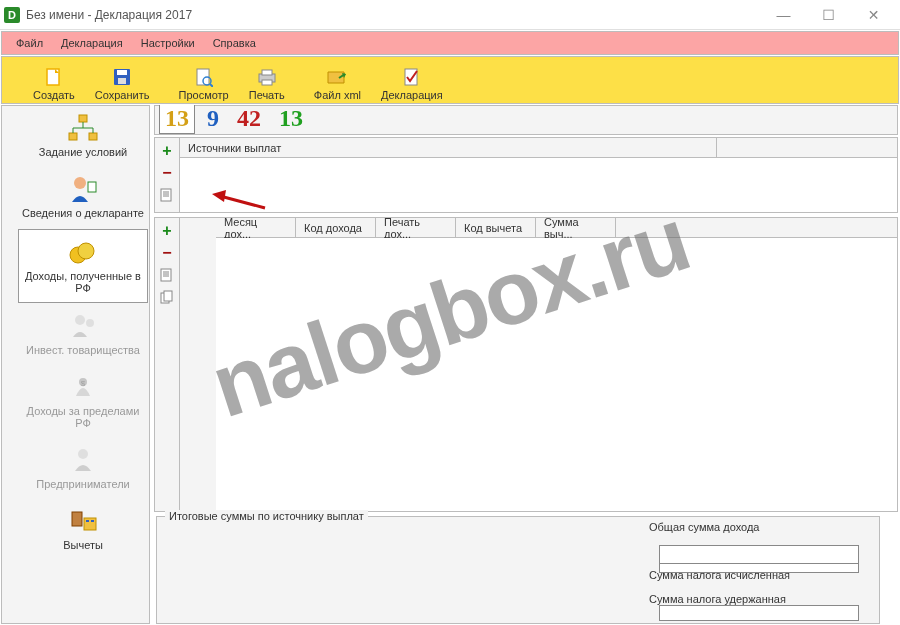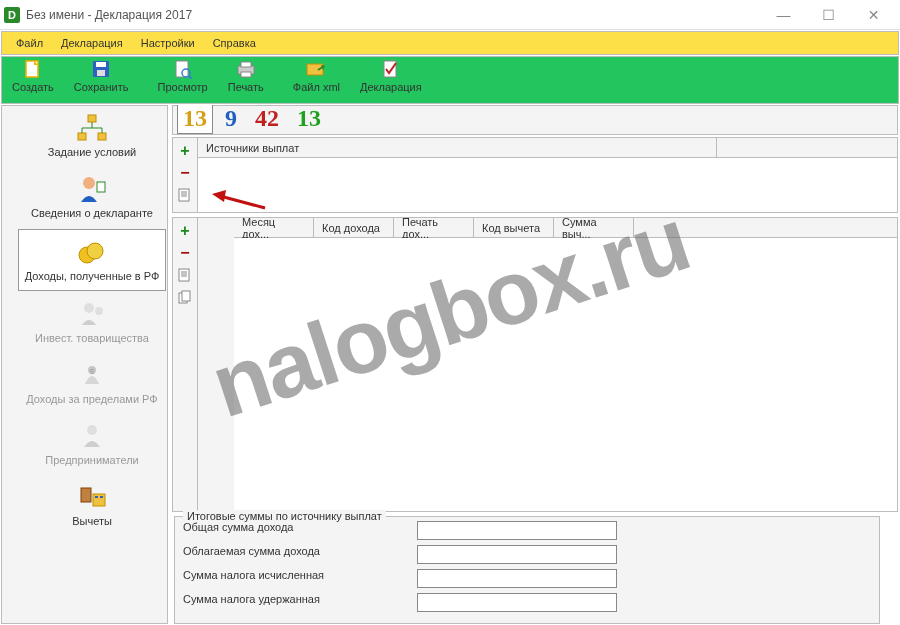--- a/index.html
+++ b/index.html
@@ -4,31 +4,31 @@
   <style>
     * { box-sizing: border-box; margin: 0; padding: 0; }
     body { font-family: Tahoma, Arial, sans-serif; font-size: 11px; background: #fff; width: 900px; height: 625px; overflow: hidden; position: relative; }
     
     .titlebar { height: 30px; background: #fff; border-bottom: 1px solid #e0e0e0; display: flex; align-items: center; padding: 0 4px; }
     .titlebar .app-icon { width: 16px; height: 16px; background: #2a8a2a; border-radius: 2px; margin-right: 6px; display: flex; align-items: center; justify-content: center; color: #fff; font-weight: bold; font-size: 11px; }
     .titlebar .title { flex: 1; color: #555; font-size: 12px; }
     .titlebar .win-controls { display: flex; }
     .titlebar .win-btn { width: 45px; height: 28px; display: flex; align-items: center; justify-content: center; color: #888; font-size: 14px; }
     
-    .menubar { height: 24px; background: #fde047; border: 1px solid #bcbcbc; display: flex; align-items: center; padding: 0 6px; gap: 2px; margin: 1px; }
+    .menubar { height: 24px; background: #fca5a5; border: 1px solid #bcbcbc; display: flex; align-items: center; padding: 0 6px; gap: 2px; margin: 1px; }
     .menubar .menu-item { padding: 3px 8px; color: #333; }
     
-    .toolbar { height: 48px; background: #22c55e; border: 1px solid #bcbcbc; display: flex; align-items: flex-start; margin: 0 1px 1px 1px; }
+    .toolbar { height: 48px; background: #fde047; border: 1px solid #bcbcbc; display: flex; align-items: flex-end; margin: 0 1px 1px 1px; padding-left: 21px; }
     .toolbar .tb-btn { display: flex; flex-direction: column; align-items: center; justify-content: center; padding: 2px 10px; color: #333; font-size: 11px; gap: 2px; }
     .toolbar .sep { width: 1px; background: #bcbcbc; margin: 4px 4px; }
     .tb-icon { width: 20px; height: 20px; display: flex; align-items: center; justify-content: center; }
     
     .main-area { display: flex; height: calc(625px - 30px - 26px - 50px); }
     
-    .sidebar { width: 167px; background: #f4f4f4; border: 1px solid #bcbcbc; margin-left: 1px; overflow: hidden; padding-left: 15px; }
+    .sidebar { width: 149px; background: #f4f4f4; border: 1px solid #bcbcbc; margin-left: 1px; overflow: hidden; padding-left: 15px; }
     .sidebar .sb-item { display: flex; flex-direction: column; align-items: center; padding: 6px 4px 8px 4px; color: #333; font-size: 11px; text-align: center; border-bottom: 1px solid transparent; }
     .sidebar .sb-item.active { background: #fff; border: 1px solid #999; margin: 1px; }
     .sidebar .sb-item.disabled { color: #999; }
     .sidebar .sb-icon { width: 36px; height: 32px; margin-bottom: 2px; display: flex; align-items: center; justify-content: center; }
     
     .content { flex: 1; display: flex; flex-direction: column; padding: 0 2px 0 4px; overflow: hidden;}
     
     .rate-tabs { height: 30px; border: 1px solid #bcbcbc; background: #f4f4f4; display: flex; align-items: flex-end; padding: 2px 4px 0 4px; gap: 6px; }
     .rate-tab { padding: 2px 6px; font-size: 24px; font-weight: bold; font-family: Georgia, serif; cursor: pointer; }
     .rt-13a { color: #d4a017; border: 1px solid #888; background: #fff; padding: 1px 5px; }
@@ -51,21 +51,21 @@
     .sources-panel .list-head .col:last-child { width: 180px; flex: none; border-right: none;}
     .sources-panel .list-rest { height: 52px; background: #fff; }
     
     .months-panel { margin-top: 4px; flex: 1; display: flex; }
     .months-panel .list-area { flex: 1; border-left: 1px solid #bcbcbc; display: flex; flex-direction: column; padding-left: 36px; }
     .months-panel .list-body { flex: 1; }
     .months-panel .col { width: 80px; }
     
     .fieldset { border: 1px solid #bcbcbc; margin: 4px 18px 0 2px; padding: 4px 20px 6px 8px; position: relative; background: #f4f4f4; }
     .fieldset .legend { position: absolute; top: -7px; left: 8px; background: #f4f4f4; padding: 0 4px; font-size: 11px; color: #333; }
-    .field-row { display: flex; align-items: flex-start; height: 24px; gap: 24px; }
+    .field-row { display: flex; align-items: flex-end; height: 24px; gap: 24px; flex-direction: column; }
     .field-row .label { width: 210px; color: #333; }
     .field-row input { width: 200px; height: 19px; border: 1px solid #888; background: #fff; padding: 1px 4px; font-size: 11px; }
     
     .arrow-pointer { position: absolute; left: 210px; top: 188px; z-index: 50; pointer-events: none; }
     .arrow-pointer svg { width: 60px; height: 30px; }
     
     .watermark { position: absolute; left: 50%; top: 50%; transform: translate(-50%, -50%) rotate(-18deg); font-size: 90px; font-weight: bold; color: rgba(100,100,100,0.55); pointer-events: none; z-index: 100; letter-spacing: -2px; white-space: nowrap; font-family: Arial, sans-serif;}
   </style>
 </head>
 <body>
@@ -285,21 +285,20 @@
       </div>
     </div>
 
     <div class="fieldset">
       <div class="legend">Итоговые суммы по источнику выплат</div>
       <div class="field-row">
         <span class="label">Общая сумма дохода</span>
         <input type="text" value="" style="">
       </div>
       <div class="field-row">
-        <span class="label">Облагаемая сумма дохода</span>
         <input type="text" value="" style="">
       </div>
       <div class="field-row">
         <span class="label">Сумма налога исчисленная</span>
         <input type="text" value="" style="">
       </div>
       <div class="field-row">
         <span class="label">Сумма налога удержанная</span>
         <input type="text" value="" style="">
       </div>

